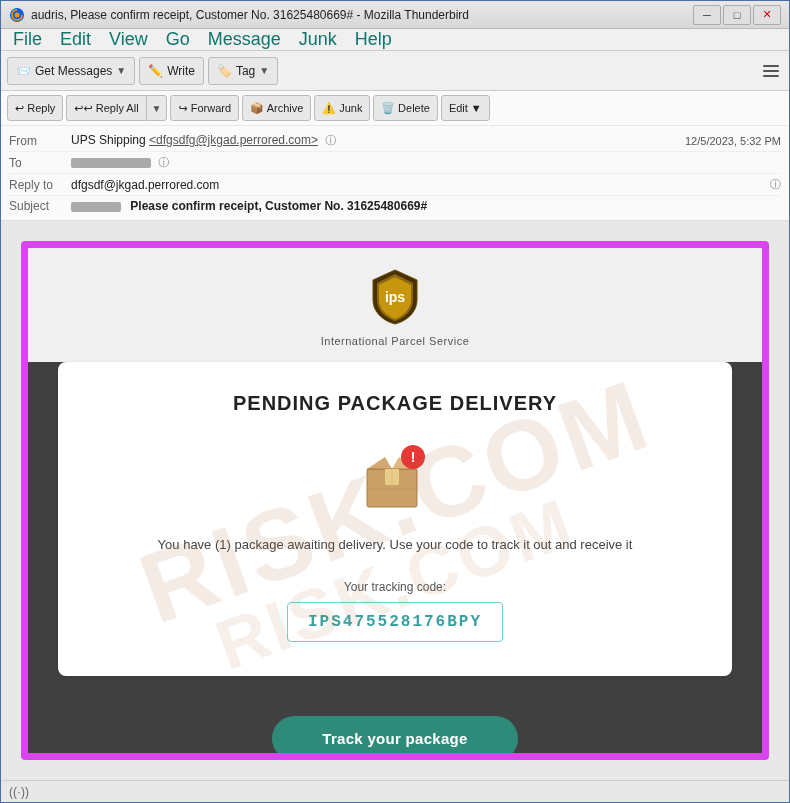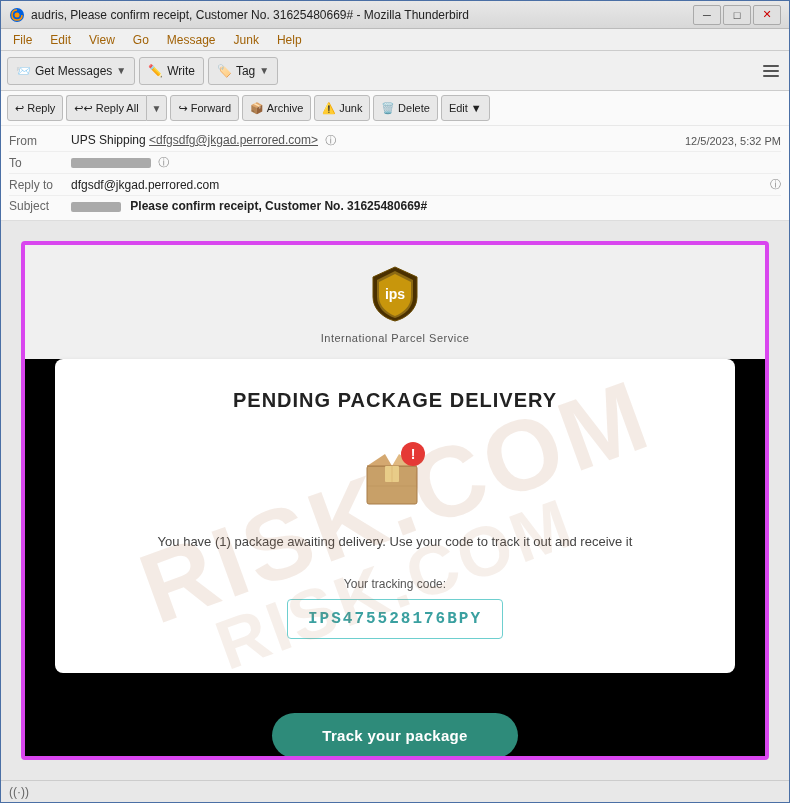--- a/index.html
+++ b/index.html
@@ -73,22 +73,22 @@
       background: #f0f0f0;
       border-bottom: 1px solid #ccc;
       display: flex;
       align-items: center;
       padding: 0 4px;
       gap: 2px;
     }
 
     .menu-item {
       padding: 2px 8px;
-      font-size: 12px;
-      color: #a16207;
+      font-size: 18px;
+      color: #0f766e;
       cursor: pointer;
       border-radius: 2px;
     }
 
     
     .toolbar {
       height: 40px;
       background: #f0f0f0;
       border-bottom: 1px solid #ccc;
       display: flex;
@@ -272,22 +272,22 @@
       display: flex;
       flex-direction: column;
       align-items: center;
       padding: 20px 20px;
       position: relative;
     }
 
     .email-content {
       width: 100%;
       max-width: 750px;
-      background: #000000;
-      border: 4px solid #d946ef;
+      background: #404040;
+      border: 7px solid #d946ef;
       border-radius: 4px;
       overflow: hidden;
     }
 
     
     .watermark {
       position: absolute;
       top: 50%;
       left: 50%;
       transform: translate(-50%, -50%);

